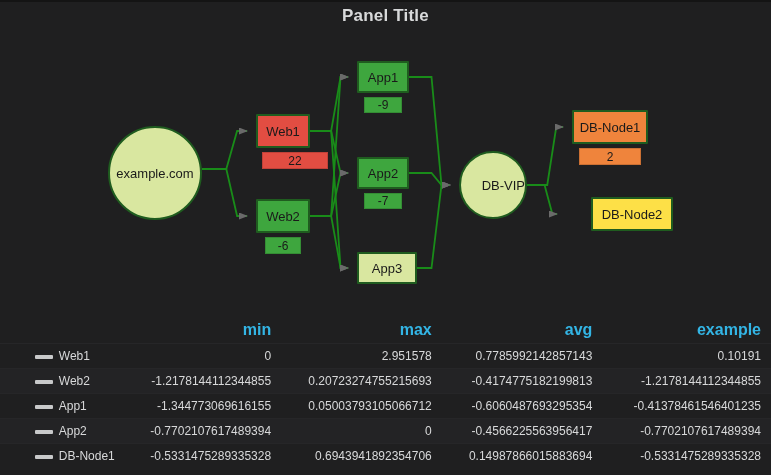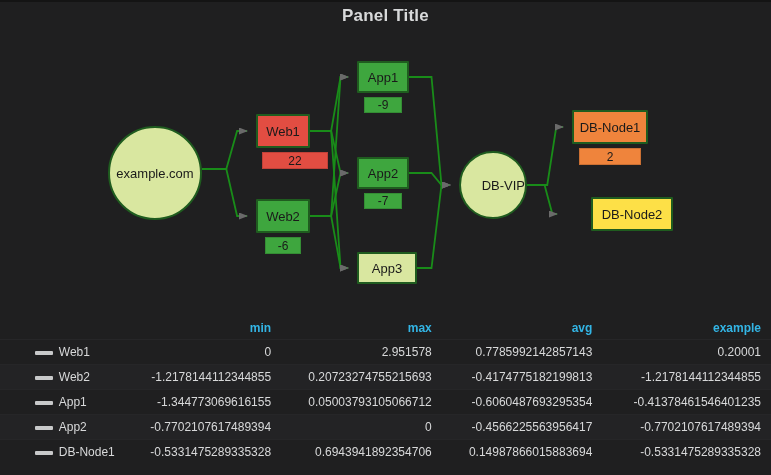--- a/index.html
+++ b/index.html
@@ -73,21 +73,21 @@
     position: absolute;
     left: 0;
     top: 316px;
     width: 771px;
     border-collapse: collapse;
     font-size: 12px;
     color: #d8d9da;
   }
   #legend-table th {
     color: #33b5e5;
-    font-size: 12px;
+    font-size: 16px;
     font-weight: bold;
     text-align: right;
     padding: 3px 10px 4px 6px;
     background: #1f1f20;
   }
   #legend-table th.c-name { text-align: left; }
   #legend-table td {
     padding: 5px 10px 5px 6px;
     text-align: right;
     border-top: 1px solid #262628;
@@ -194,21 +194,21 @@
         <th class="col-cur">example</th>
       </tr>
     </thead>
     <tbody id="legend-body">
         <tr class="odd">
           <td class="swatch-cell"><span class="swatch"></span></td>
           <td class="c-name">Web1</td>
           <td class="col-min">0</td>
           <td class="col-max">2.951578</td>
           <td class="col-avg">0.7785992142857143</td>
-          <td class="col-cur">0.20001</td>
+          <td class="col-cur">0.10191</td>
         </tr>
         <tr class="even">
           <td class="swatch-cell"><span class="swatch"></span></td>
           <td class="c-name">Web2</td>
           <td class="col-min">-1.2178144112344855</td>
           <td class="col-max">0.20723274755215693</td>
           <td class="col-avg">-0.4174775182199813</td>
           <td class="col-cur">-1.2178144112344855</td>
         </tr>
         <tr class="odd">

